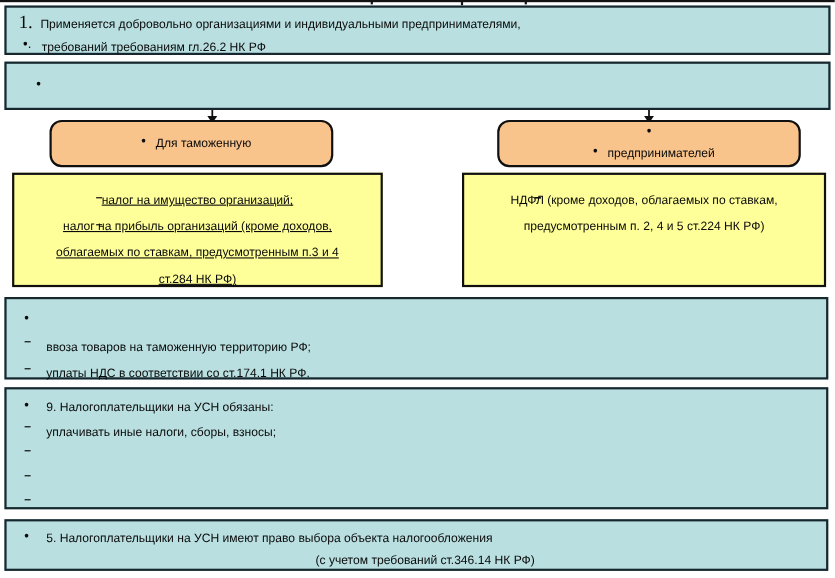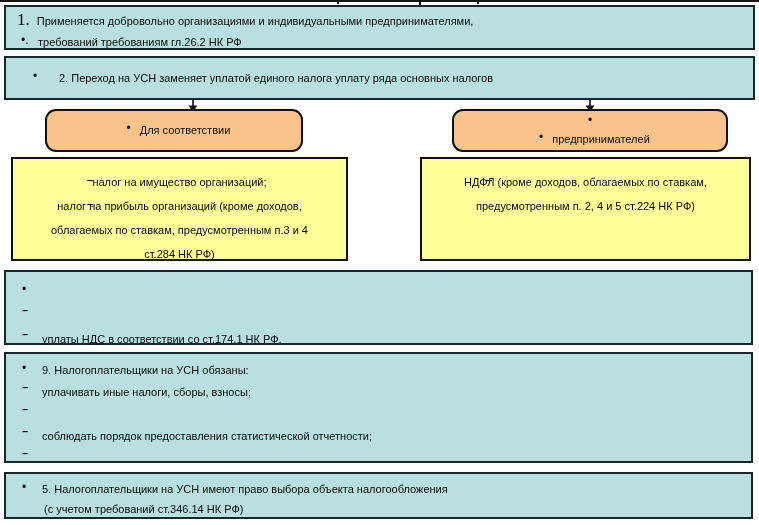--- a/index.html
+++ b/index.html
@@ -41,30 +41,30 @@
   #ip-box{left:452px;top:109px;width:276px;height:43px;}
   .oline{display:flex;justify-content:center;align-items:baseline;line-height:17px;}
   .oline .mk{width:22px;flex:0 0 22px;text-align:center;}
   
   #org-taxes{left:11px;top:157px;width:337px;height:104px;}
   #ip-taxes{left:420px;top:157px;width:331px;height:104px;}
   .yitem{position:relative;text-align:center;line-height:24px;}
   .yitem .dash{position:absolute;top:3px;}
   #org-taxes .yitem .dash{left:74px;}
   #ip-taxes .yitem .dash{left:64px;}
-  #org-taxes .yitem .txt{display:inline-block;max-width:282px;}
+  #org-taxes .yitem .txt{display:inline-block;max-width:282px;text-decoration:underline;}
   #ip-taxes .yitem .txt{display:inline-block;max-width:262px;}
   
   #box3{left:4px;top:270px;width:749px;height:75px;padding:7px 0 0 16px;}
   #box3 .line{line-height:24px;}
   #box4{left:4px;top:352px;width:749px;height:111px;padding:5px 0 0 16px;}
   #box4 .line{line-height:22px;}
   #box5{left:4px;top:472px;width:749px;height:47px;padding:5px 0 0 16px;}
   #box5 .line{line-height:20px;}
-  #box5 .cont{margin-left:22px;line-height:20px;}
+  #box5 .cont{line-height:20px;text-align:center;}
 </style>
 </head>
 <body>
 
 <div class="stage">
 
   <div class="topline"></div>
   <div class="tmark" style="left:337px;top:0;width:2px;height:4px;"></div>
   <div class="tmark" style="left:419px;top:0;width:2px;height:5px;"></div>
   <div class="tmark" style="left:477px;top:0;width:2px;height:4px;"></div>
@@ -75,36 +75,35 @@
       <span>Применяется добровольно организациями и индивидуальными предпринимателями,</span>
     </div>
     <div class="line row2">
       <span class="mk"><span class="bullet">•.</span></span>
       <span>требований требованиям гл.26.2 НК РФ</span>
     </div>
   </div>
 
   <div id="box2" class="cyanbox">
     <span class="mk"><span class="bullet">•</span></span>
-    <span>2. Переход на УСН заменяет уплатой единого налога уплату ряда основных налогов</span>
   </div>
 
   <svg class="arrow" style="left:186px;top:100px;" width="14" height="12" viewBox="0 0 14 12">
     <line x1="7" y1="0" x2="7" y2="6" stroke="#101010" stroke-width="1.6"></line>
     <polygon points="2.5,5.5 11.5,5.5 7,12" fill="#101010"></polygon>
   </svg>
   <svg class="arrow" style="left:583px;top:100px;" width="14" height="12" viewBox="0 0 14 12">
     <line x1="7" y1="0" x2="7" y2="6" stroke="#101010" stroke-width="1.6"></line>
     <polygon points="2.5,5.5 11.5,5.5 7,12" fill="#101010"></polygon>
   </svg>
 
   <div id="org-box" class="orangebox">
     <div class="oline">
       <span class="mk"><span class="bullet">•</span></span>
-      <span>Для соответствии</span>
+      <span>Для таможенную</span>
     </div>
   </div>
   <div id="ip-box" class="orangebox">
     <div class="oline">
       <span class="mk"><span class="bullet">•</span></span>
     </div>
     <div class="oline">
       <span class="mk"><span class="bullet">•</span></span>
       <span>предпринимателей</span>
     </div>
@@ -129,20 +128,21 @@
       <span class="txt">НДФЛ (кроме доходов, облагаемых по ставкам, предусмотренным п. 2, 4 и 5 ст.224 НК РФ)</span>
     </div>
   </div>
 
   <div id="box3" class="cyanbox">
     <div class="line">
       <span class="mk"><span class="bullet">•</span></span>
     </div>
     <div class="line">
       <span class="mk"><span class="dash">–</span></span>
+      <span>ввоза товаров  на таможенную территорию РФ;</span>
     </div>
     <div class="line">
       <span class="mk"><span class="dash">–</span></span>
       <span>уплаты НДС в  соответствии со ст.174.1 НК РФ.</span>
     </div>
   </div>
 
   <div id="box4" class="cyanbox">
     <div class="line">
       <span class="mk"><span class="bullet">•</span></span>
@@ -150,21 +150,20 @@
     </div>
     <div class="line">
       <span class="mk"><span class="dash">–</span></span>
       <span>уплачивать иные налоги, сборы, взносы;</span>
     </div>
     <div class="line">
       <span class="mk"><span class="dash">–</span></span>
     </div>
     <div class="line">
       <span class="mk"><span class="dash">–</span></span>
-      <span>соблюдать порядок предоставления статистической отчетности;</span>
     </div>
     <div class="line">
       <span class="mk"><span class="dash">–</span></span>
     </div>
   </div>
 
   <div id="box5" class="cyanbox">
     <div class="line">
       <span class="mk"><span class="bullet">•</span></span>
       <span>5. Налогоплательщики на УСН имеют право выбора объекта налогообложения</span>

